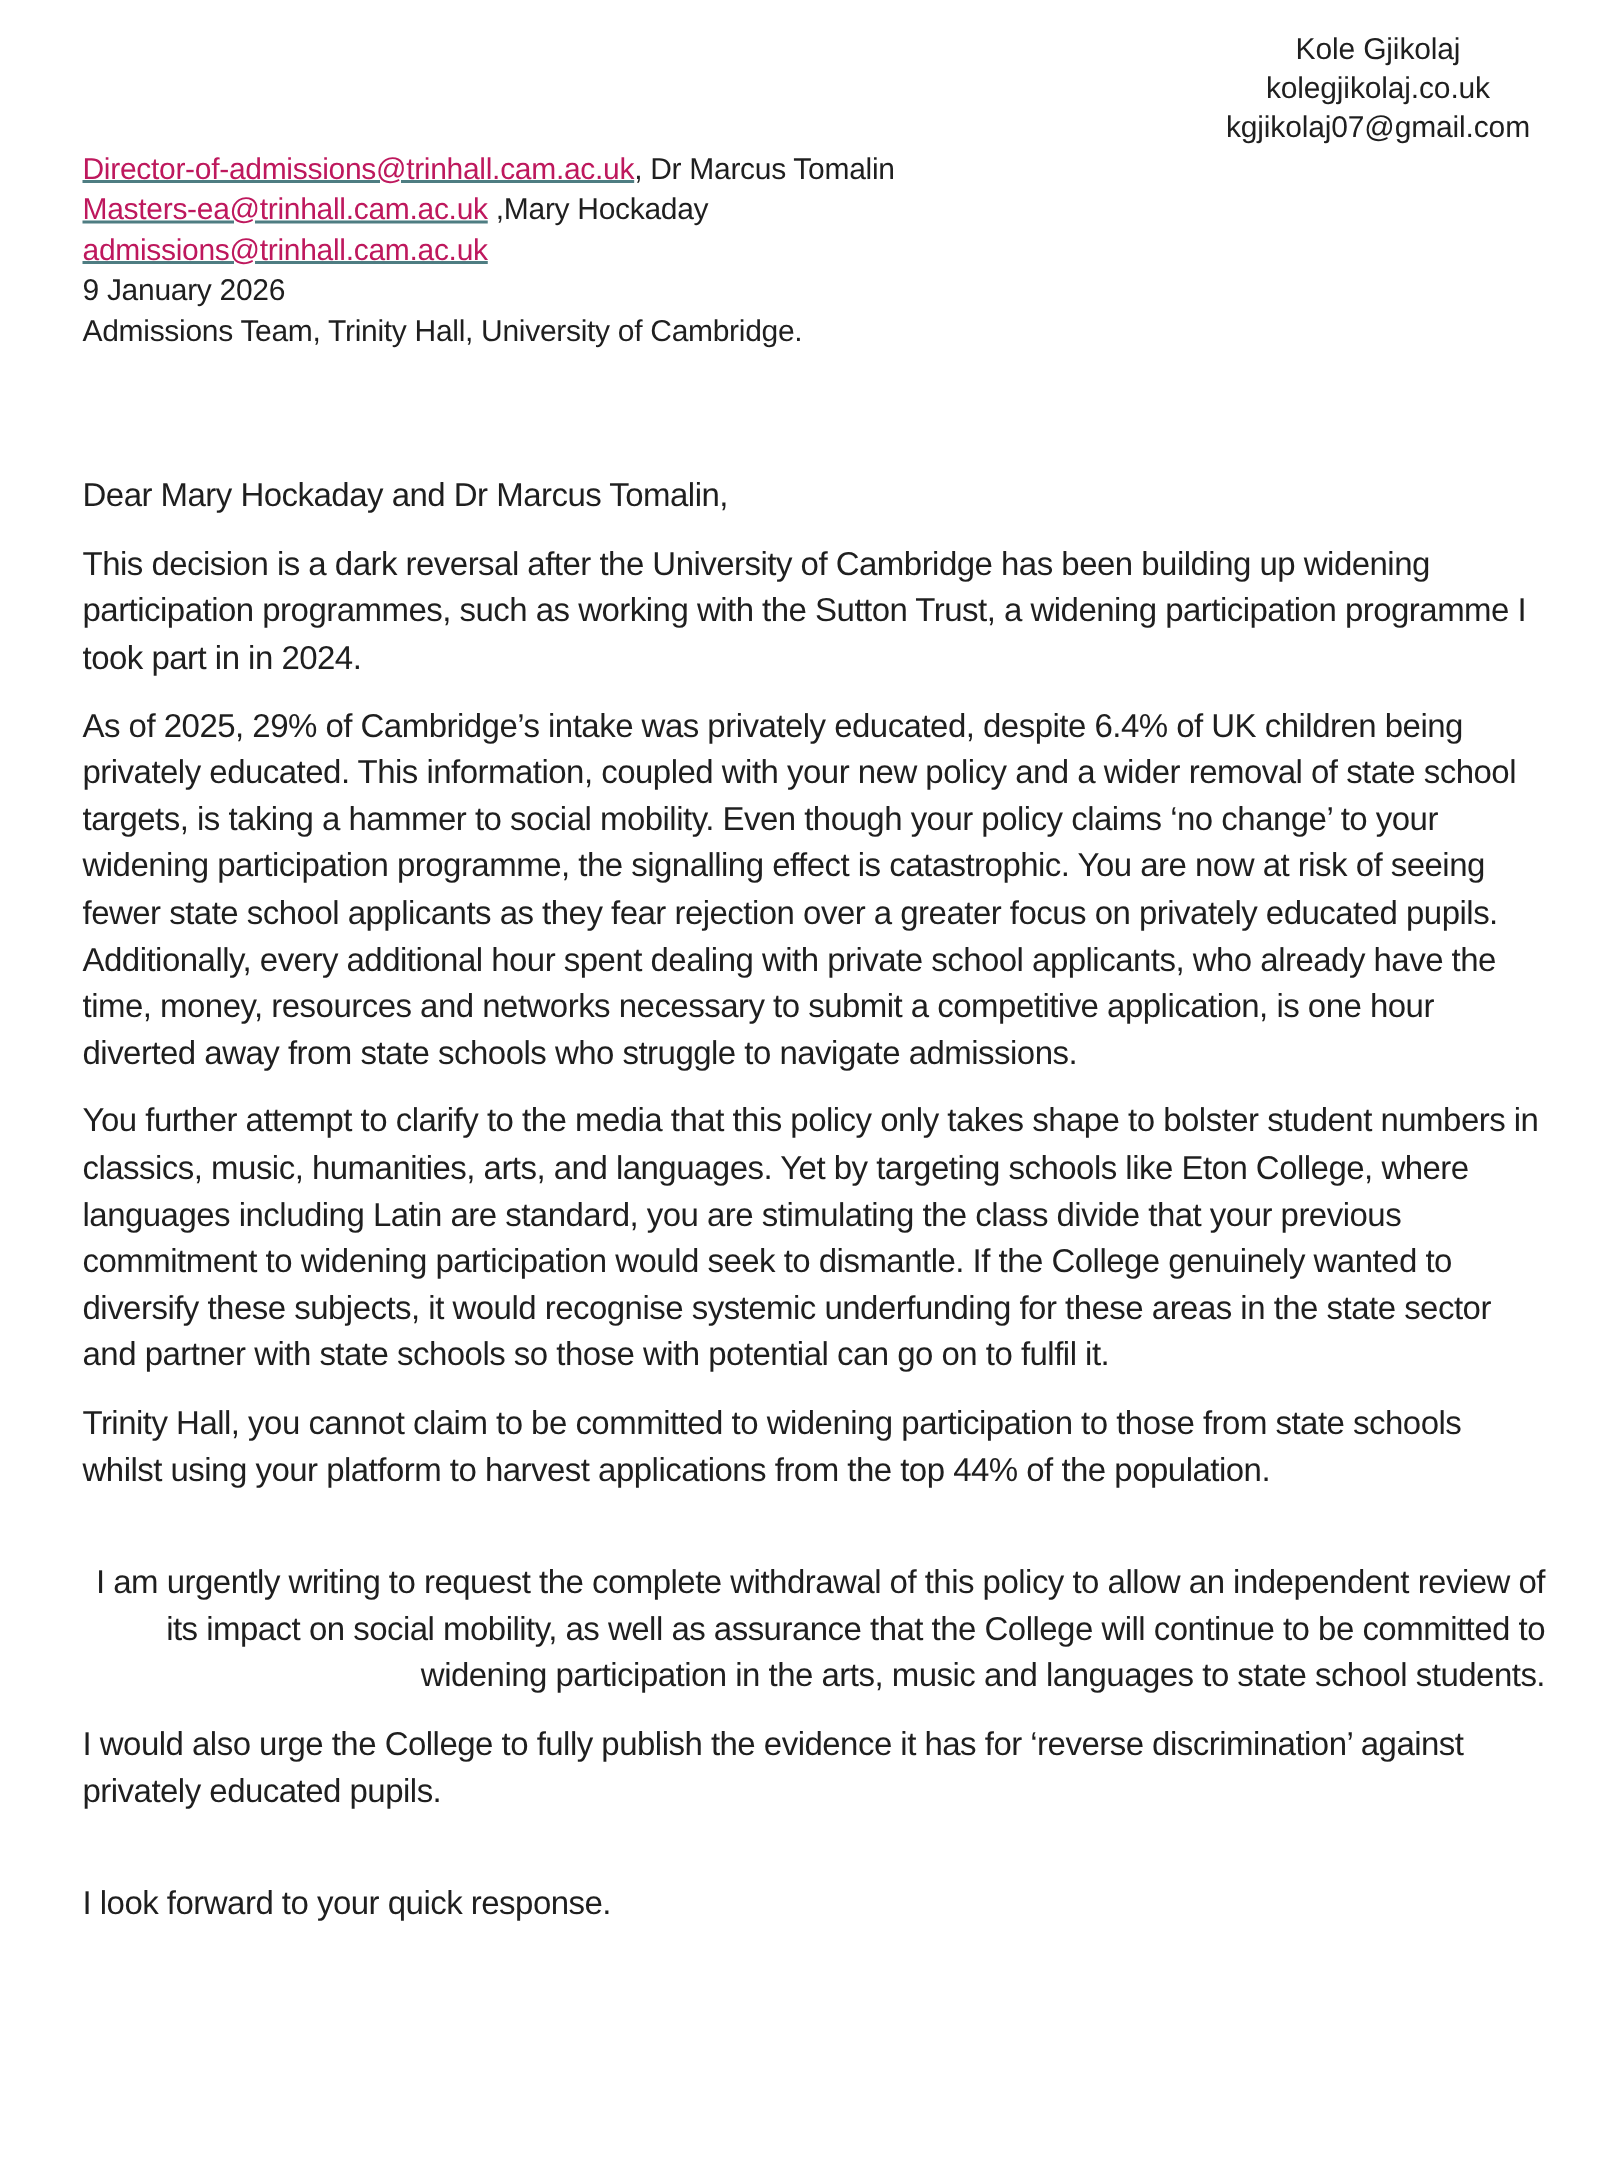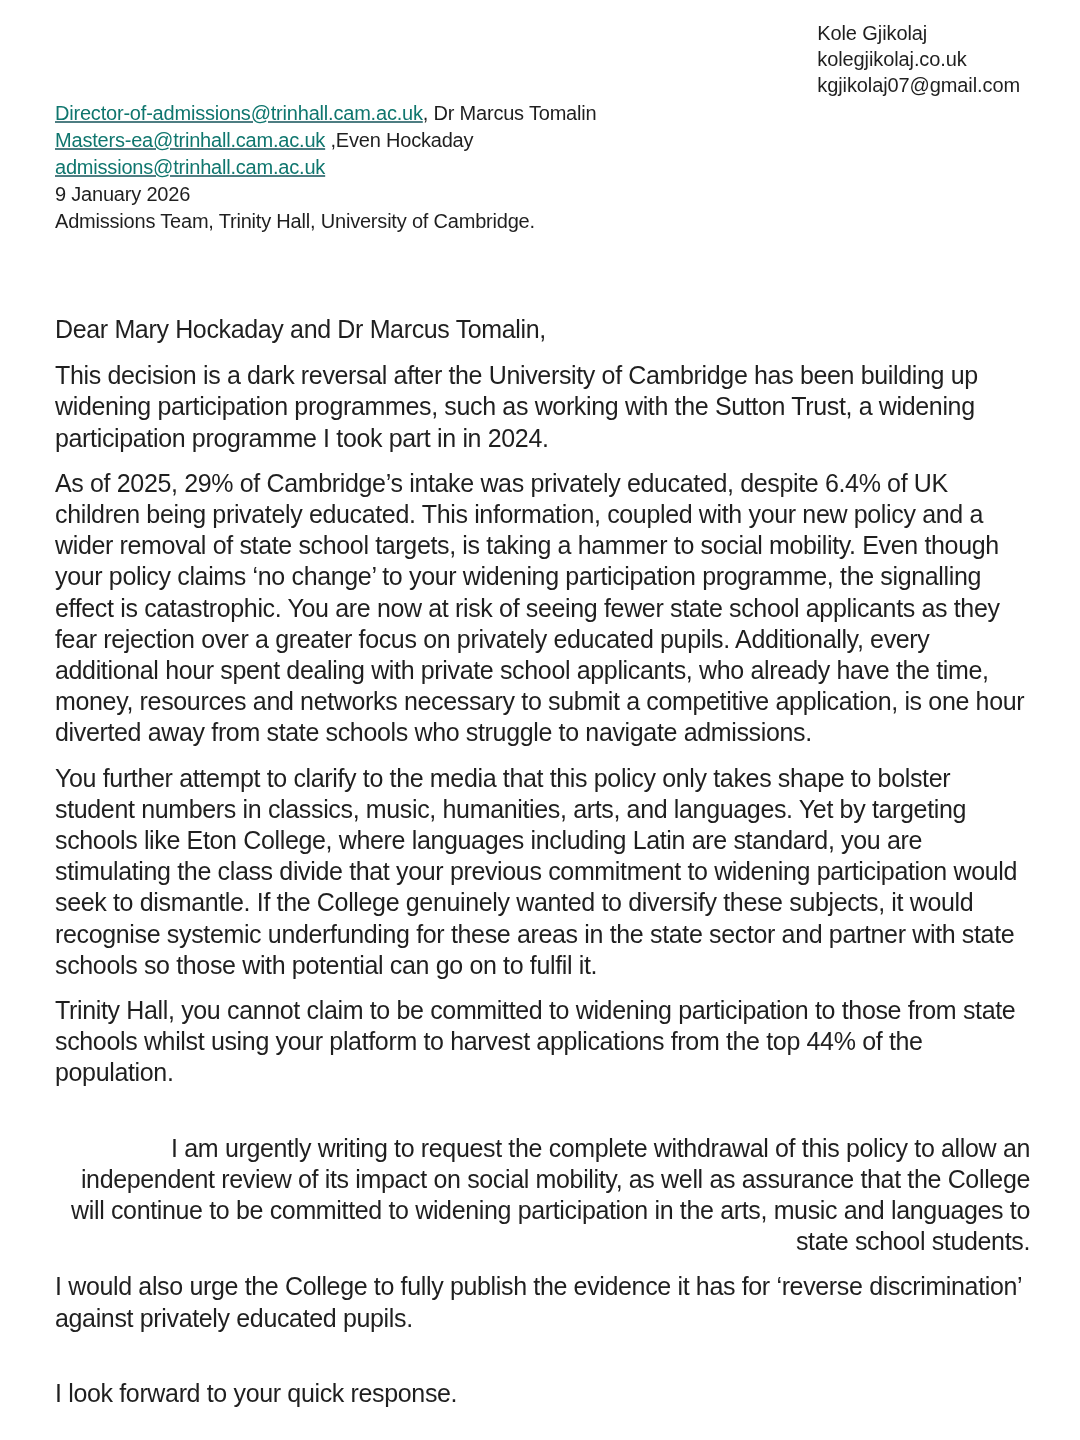--- a/index.html
+++ b/index.html
@@ -18,47 +18,47 @@
     .page {
       position: absolute;
       left: 0; top: 0;
       width: 1080px;
       height: 1440px;
     }
     .sender {
       position: absolute;
       right: 60px;
       top: 20px;
-      text-align: left;
+      text-align: center;
       font-size: 20px;
       line-height: 26px;
       letter-spacing: -0.1px;
     }
     .sender div { white-space: nowrap; }
     .recipients {
       position: absolute;
       left: 55px;
       top: 100px;
       font-size: 20px;
       line-height: 27px;
       letter-spacing: -0.2px;
     }
     .recipients .line { white-space: nowrap; }
     .link {
-      color: #0f766e;
+      color: #be185d;
       text-decoration: underline;
       text-decoration-color: #4e7d82;
       cursor: pointer;
     }
     .body {
       position: absolute;
       left: 55px;
       top: 314px;
       width: 975px;
-      font-size: 25px;
+      font-size: 22px;
       line-height: 31.2px;
       letter-spacing: -0.35px;
     }
     .body p {
       margin: 0 0 14px 0;
     }
     .salutation { margin-bottom: 15px !important; }
     .p-gap-large { margin-top: 44px !important; text-align: right; }
     .closing { margin-top: 44px !important; }
   </style>
@@ -71,21 +71,21 @@
     <div>Kole Gjikolaj</div>
     <div>kolegjikolaj.co.uk</div>
     <div>kgjikolaj07@gmail.com</div>
   </div>
 
   <div class="recipients">
     <div class="line">
       <a class="link">Director-of-admissions@trinhall.cam.ac.uk</a><span>, Dr Marcus Tomalin</span>
     </div>
     <div class="line">
-      <a class="link">Masters-ea@trinhall.cam.ac.uk</a><span> ,Even Hockaday</span>
+      <a class="link">Masters-ea@trinhall.cam.ac.uk</a><span> ,Mary Hockaday</span>
     </div>
     <div class="line">
       <a class="link">admissions@trinhall.cam.ac.uk</a><span></span>
     </div>
     <div class="line">9 January 2026</div>
     <div class="line">Admissions Team, Trinity Hall, University of Cambridge.</div>
   </div>
 
   <div class="body">
     <p class="salutation">Dear Mary Hockaday and Dr Marcus Tomalin,</p>

